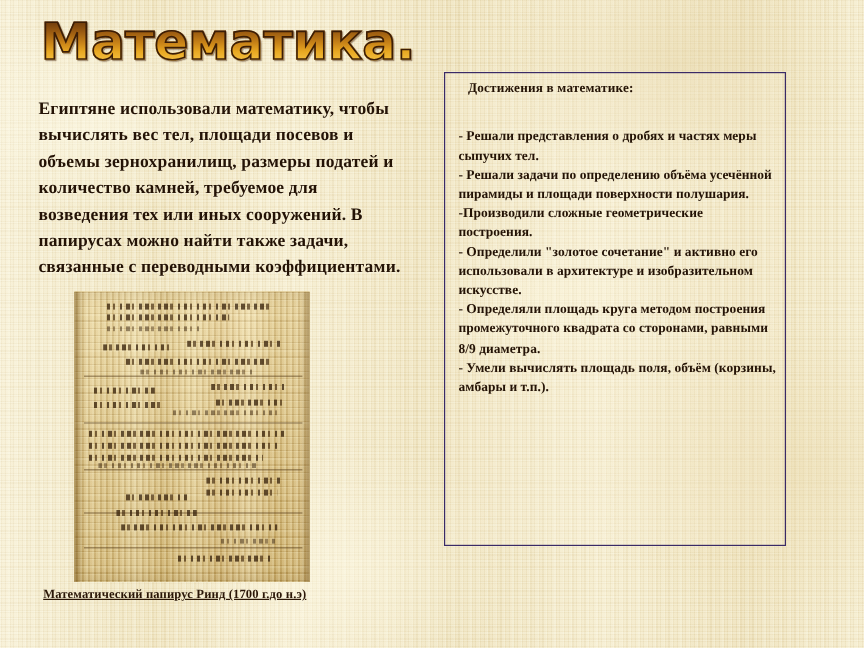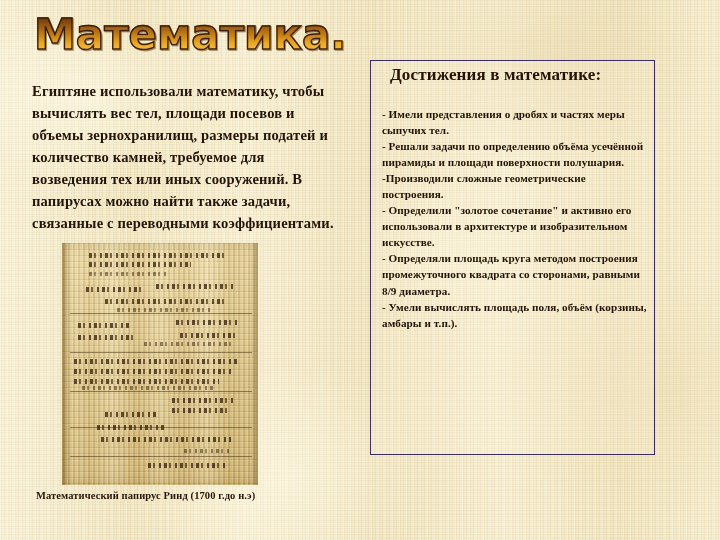--- a/index.html
+++ b/index.html
@@ -212,41 +212,42 @@
     position: absolute;
     left: 36px;
     top: 489px;
     width: 330px;
     font-family: "Liberation Serif", serif;
     font-weight: bold;
     font-size: 10.5px;
     line-height: 14px;
     color: #2a1607;
     letter-spacing: 0.1px;
+    text-decoration: underline;
   }
 
   
   #achievements-panel {
     position: absolute;
     left: 370px;
     top: 60px;
     width: 285px;
     height: 395px;
     border: 1.6px solid #3a2a66;
     box-sizing: border-box;
     background: rgba(255,250,228,0.16);
   }
   #achievements-heading {
     position: absolute;
     left: 390px;
     top: 66px;
     width: 260px;
     font-family: "Liberation Serif", serif;
     font-weight: bold;
-    font-size: 17px;
+    font-size: 11px;
     line-height: 17px;
     color: #241306;
     letter-spacing: 0.15px;
   }
   #achievements-list {
     position: absolute;
     left: 382px;
     top: 106px;
     width: 266px;
     font-family: "Liberation Serif", serif;
@@ -316,21 +317,21 @@
         <div class="glyph-row" style="left:44%; top:91%; width:40%"></div>
       </div>
     </div>
   </div>
 
   <div id="papyrus-caption">Математический папирус Ринд (1700 г.до н.э)</div>
 
   <div id="achievements-panel" style="border-color: rgb(58, 42, 102);"></div>
   <div id="achievements-heading">Достижения в математике:</div>
   <div id="achievements-list">
-      <p class="ach-item">- Имели представления о дробях и частях меры сыпучих тел.</p>
+      <p class="ach-item">- Решали представления о дробях и частях меры сыпучих тел.</p>
       <p class="ach-item">- Решали задачи по определению объёма усечённой пирамиды и площади поверхности полушария.</p>
       <p class="ach-item">-Производили сложные геометрические построения.</p>
       <p class="ach-item">- Определили "золотое сочетание" и активно его использовали в архитектуре и изобразительном искусстве.</p>
       <p class="ach-item">- Определяли площадь круга методом построения промежуточного квадрата со сторонами, равными 8/9 диаметра.</p>
       <p class="ach-item">- Умели вычислять площадь поля, объём (корзины, амбары и т.п.).</p>
     </div>
 
 </div>
 
 </body></html>

